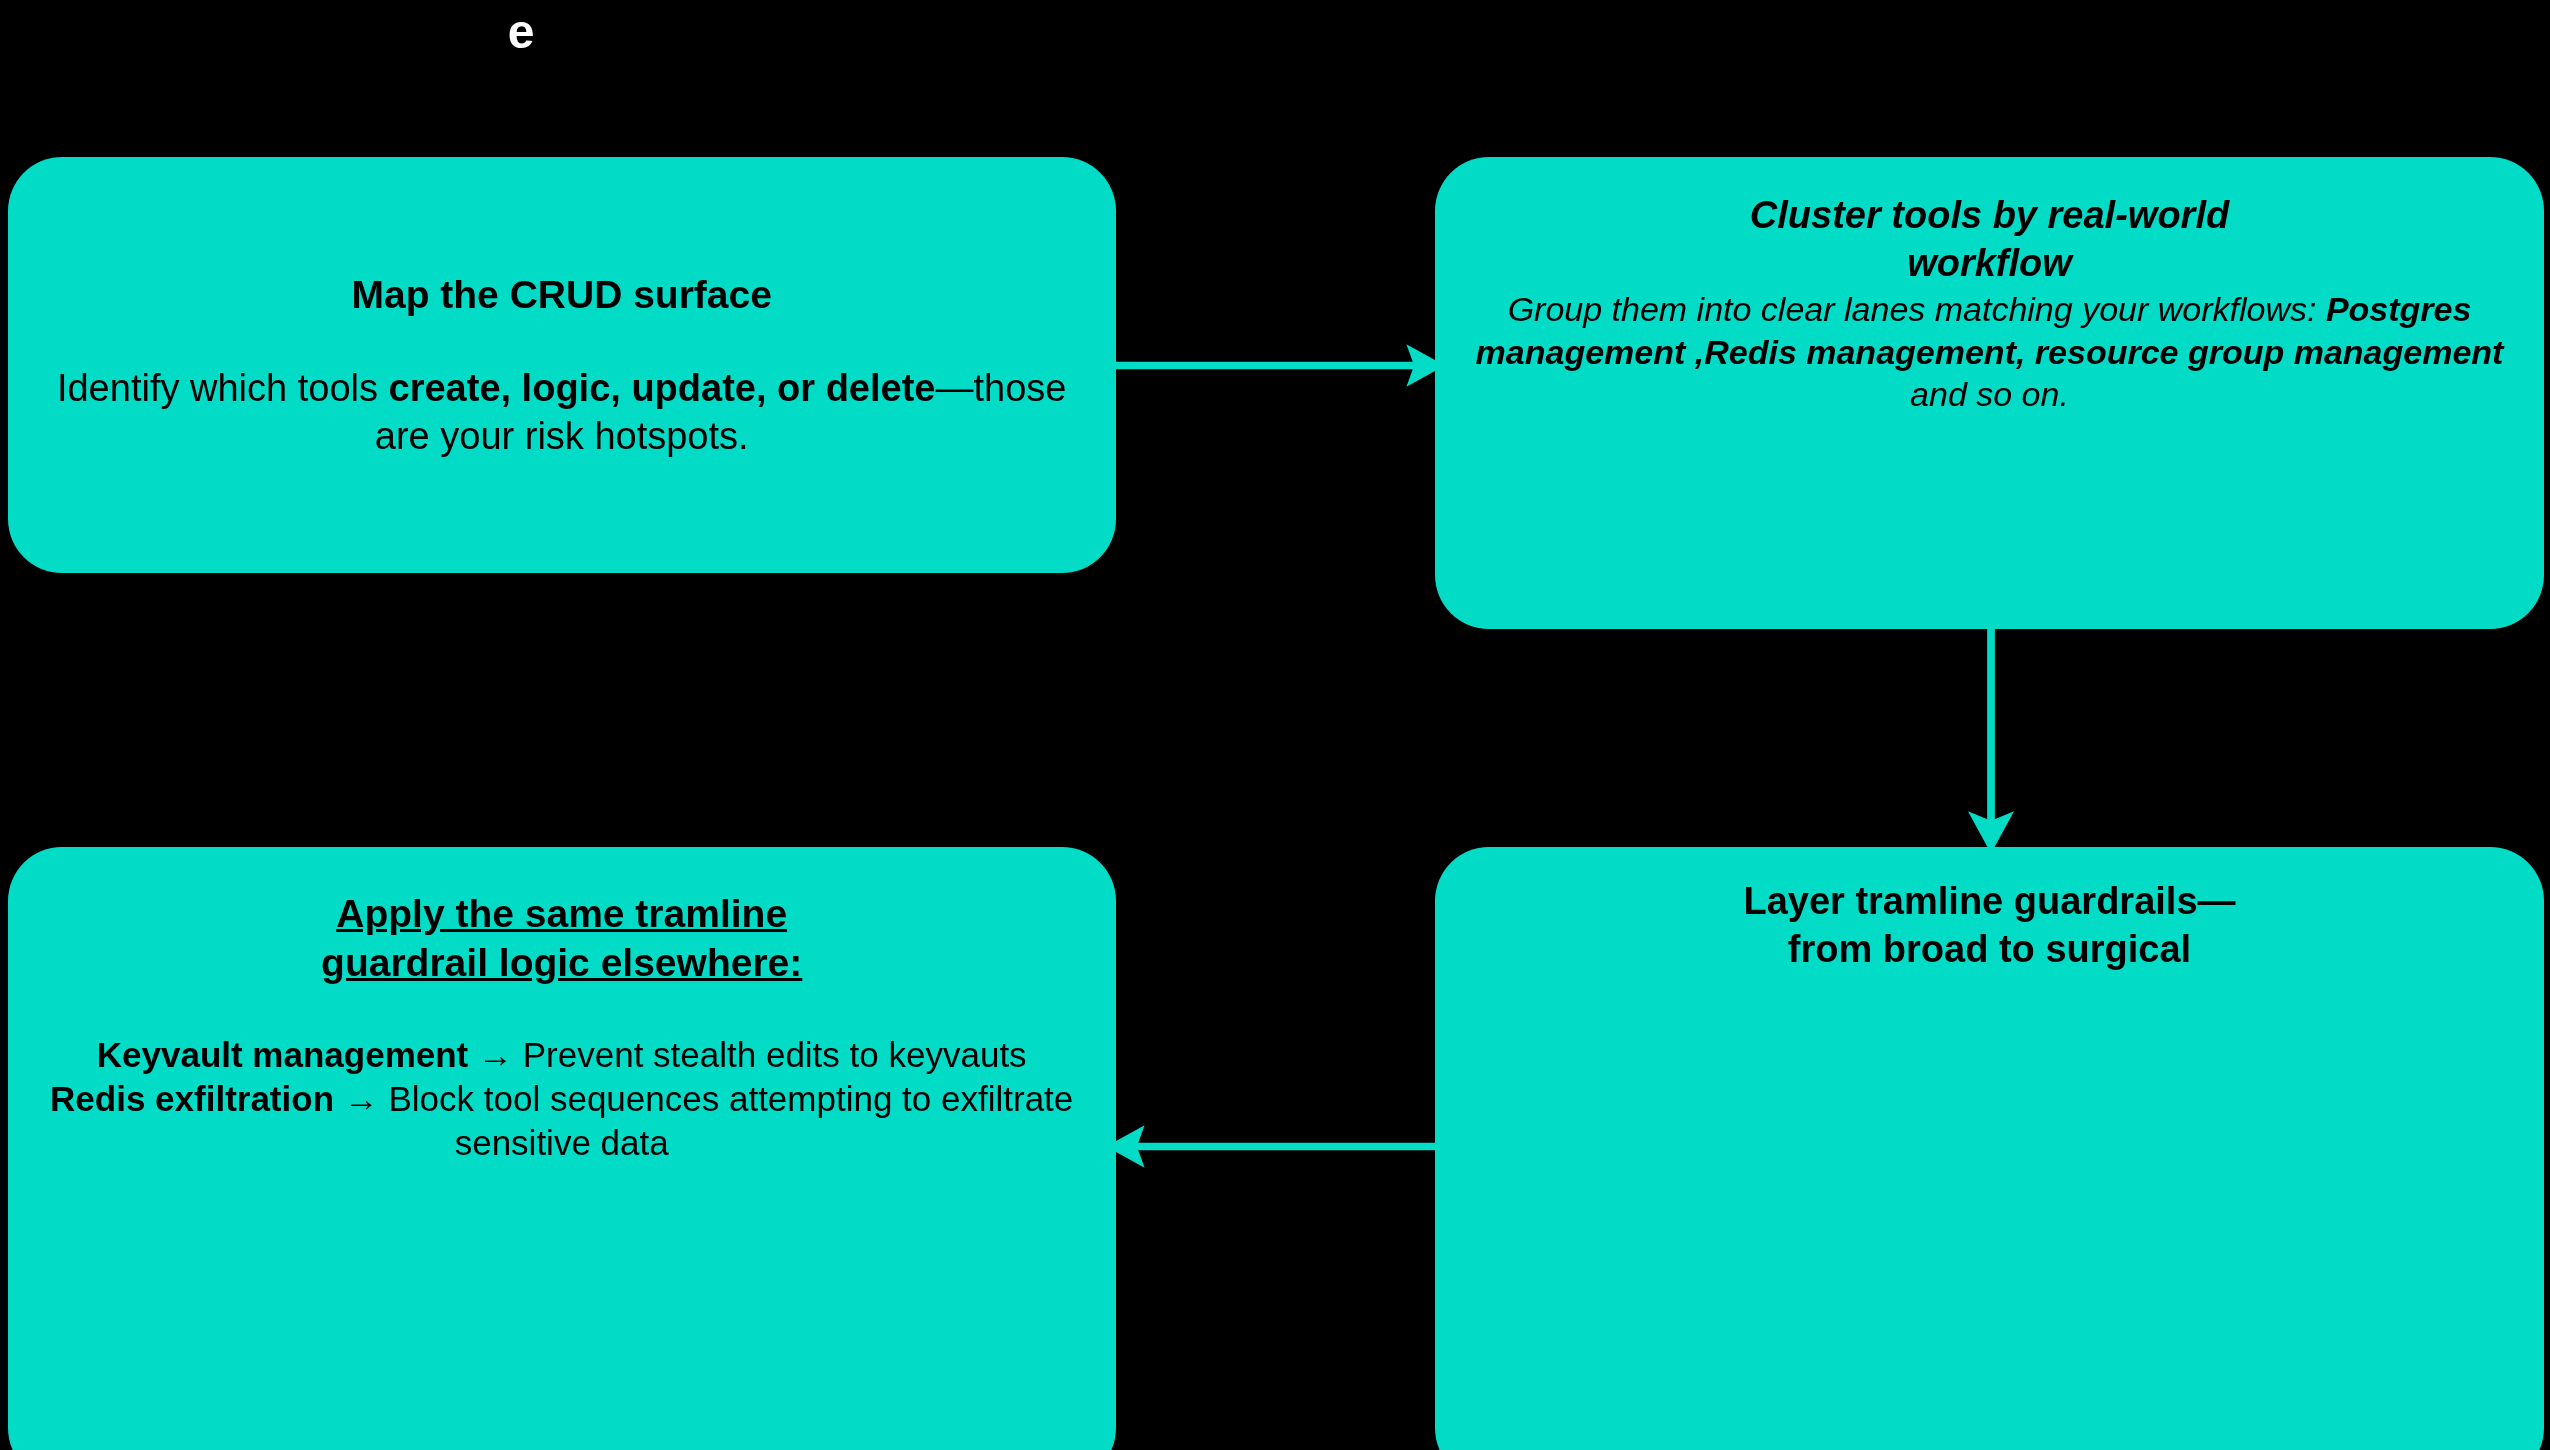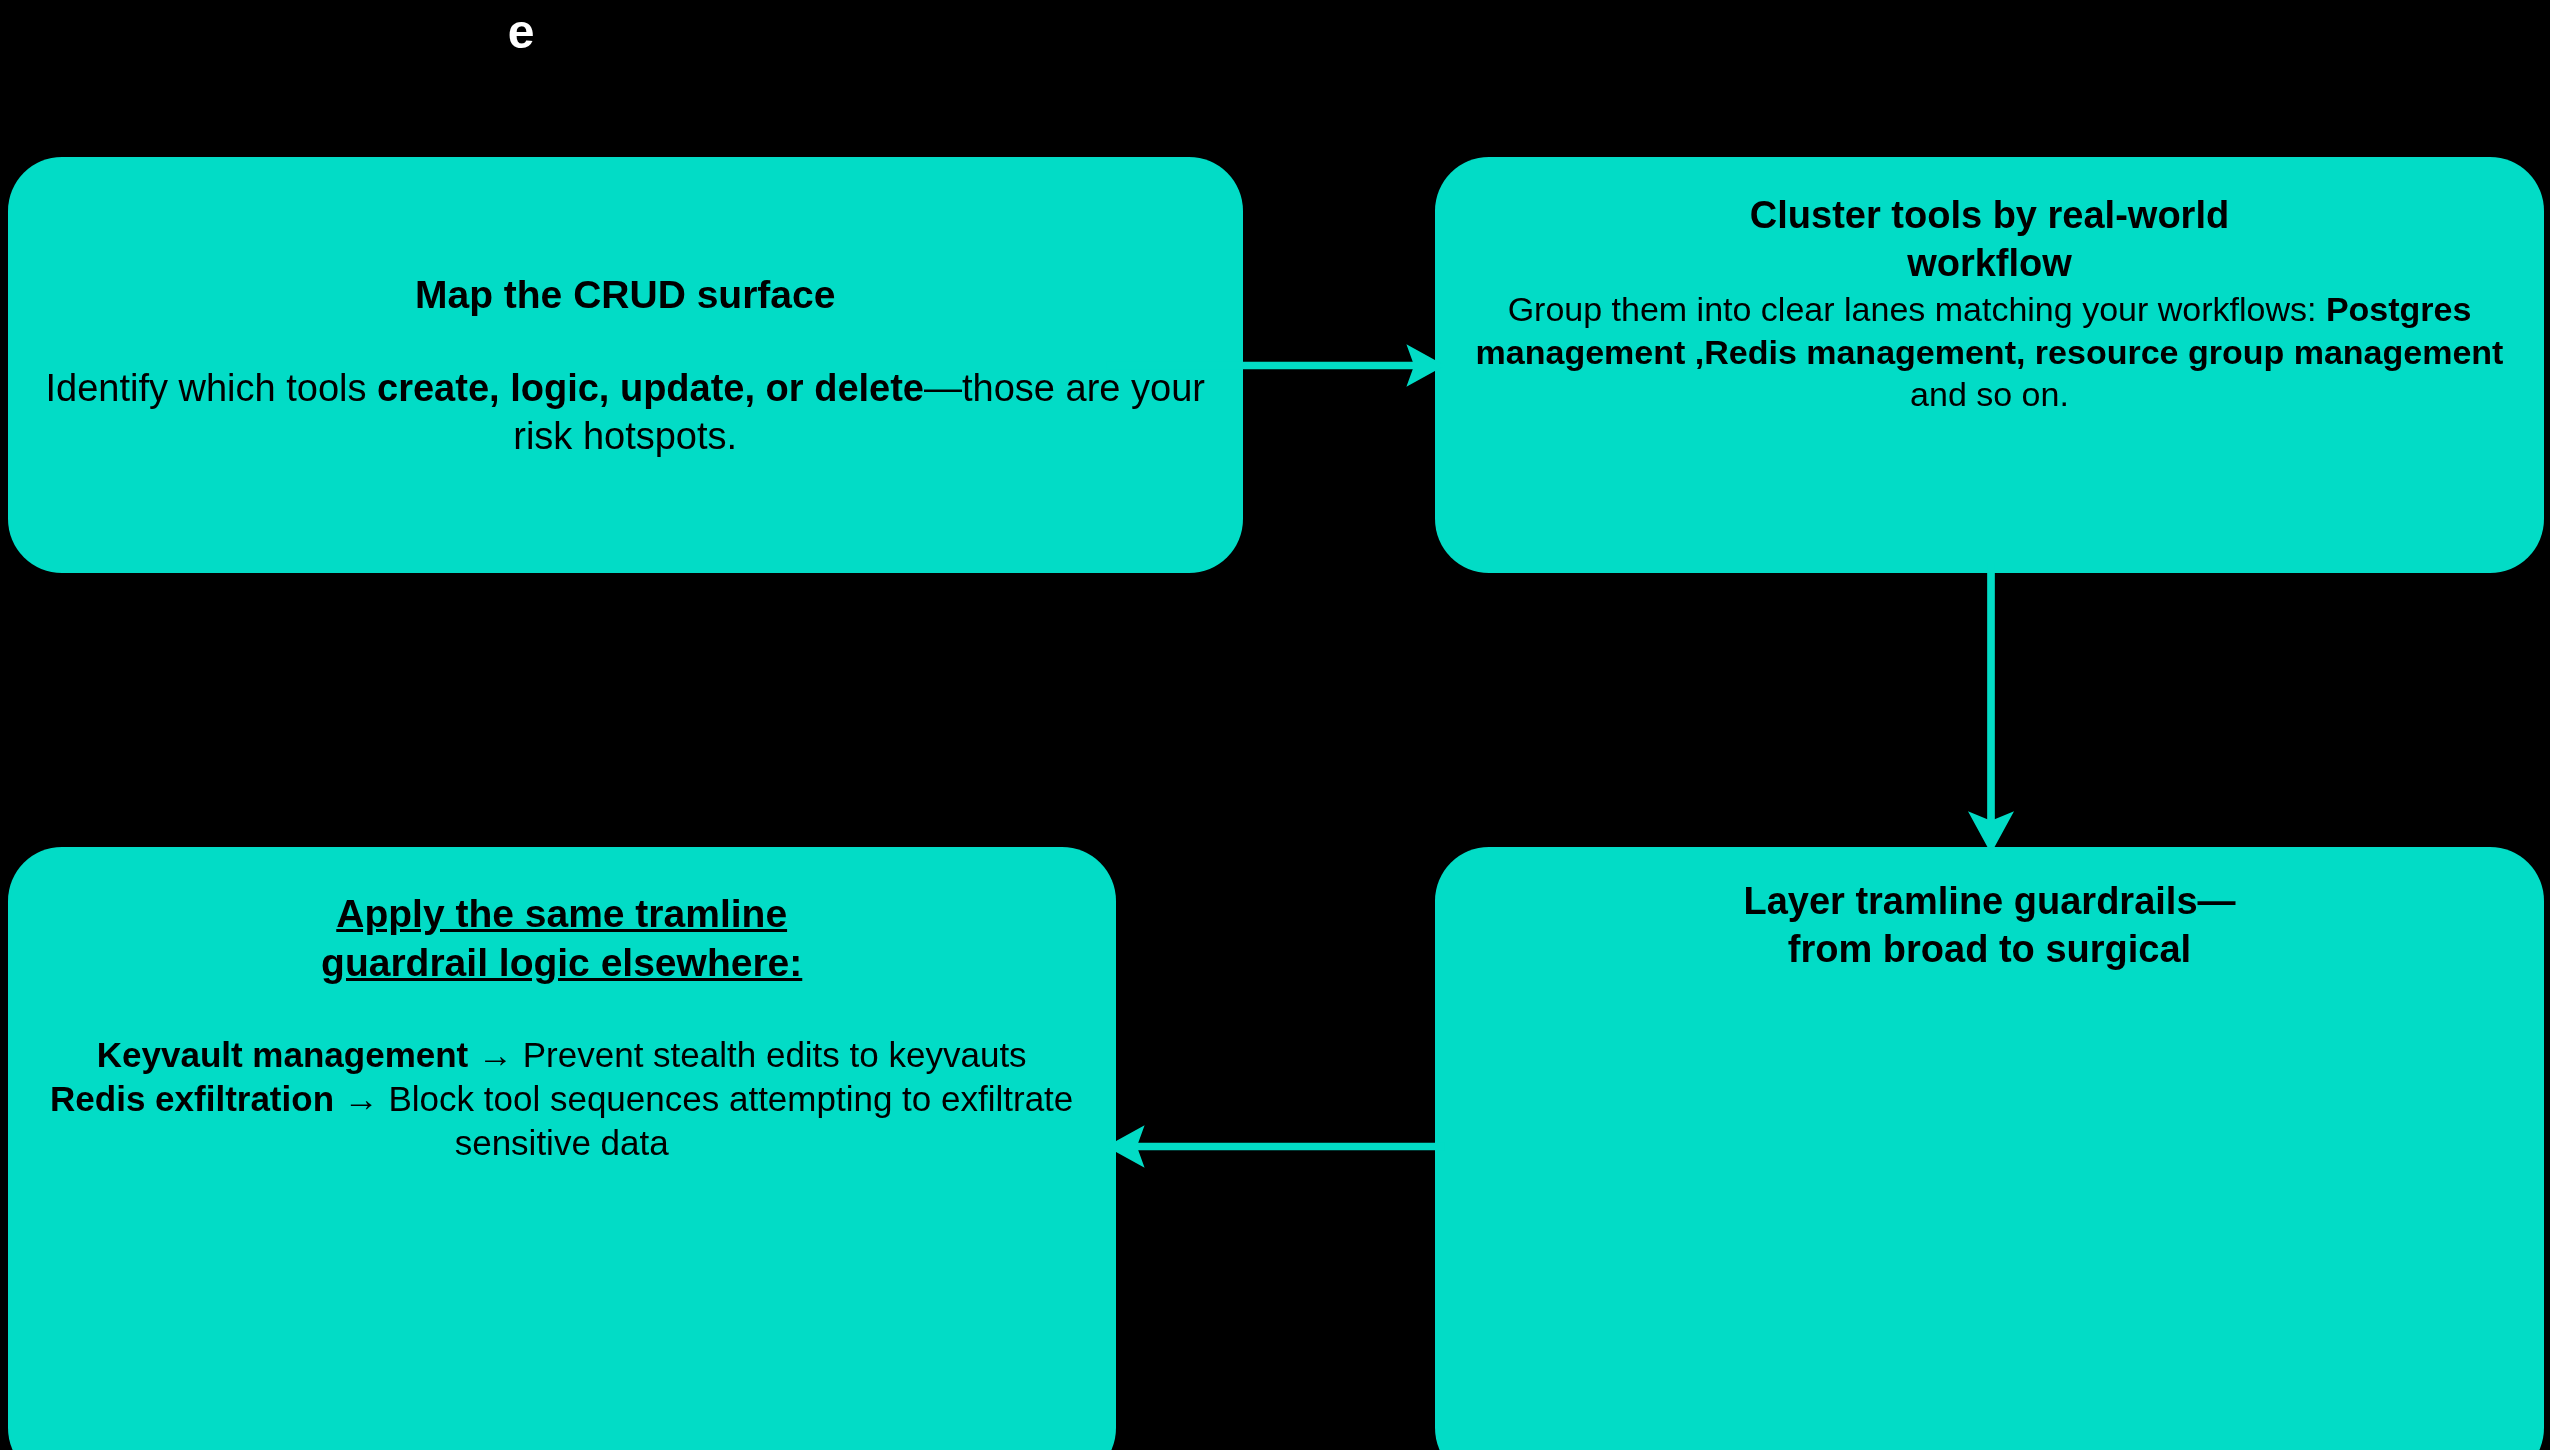--- a/index.html
+++ b/index.html
@@ -71,34 +71,35 @@
   }
 
   .node-body b { font-weight: 700; }
 
   .gap-lg { height: 46px; }
 
   
   #node-map-crud {
     left: 7.7px;
     top: 157px;
-    width: 1235px;
+    width: 1108px;
     height: 416px;
     justify-content: center;
   }
   #node-map-crud .node-title { font-size: 39px; }
   #node-map-crud .node-body  { font-size: 38px; }
 
   #node-cluster-tools {
     left: 1435px;
     top: 157px;
     width: 1109px;
-    height: 416px;
+    height: 472px;
     justify-content: flex-start;
     padding-top: 35px;
+    font-style: italic;
   }
   #node-cluster-tools .node-title { font-size: 38px; }
   #node-cluster-tools .node-body  { font-size: 34px; }
 
   #node-apply-tramline {
     left: 7.7px;
     top: 847px;
     width: 1108px;
     height: 635px;
     justify-content: flex-start;

